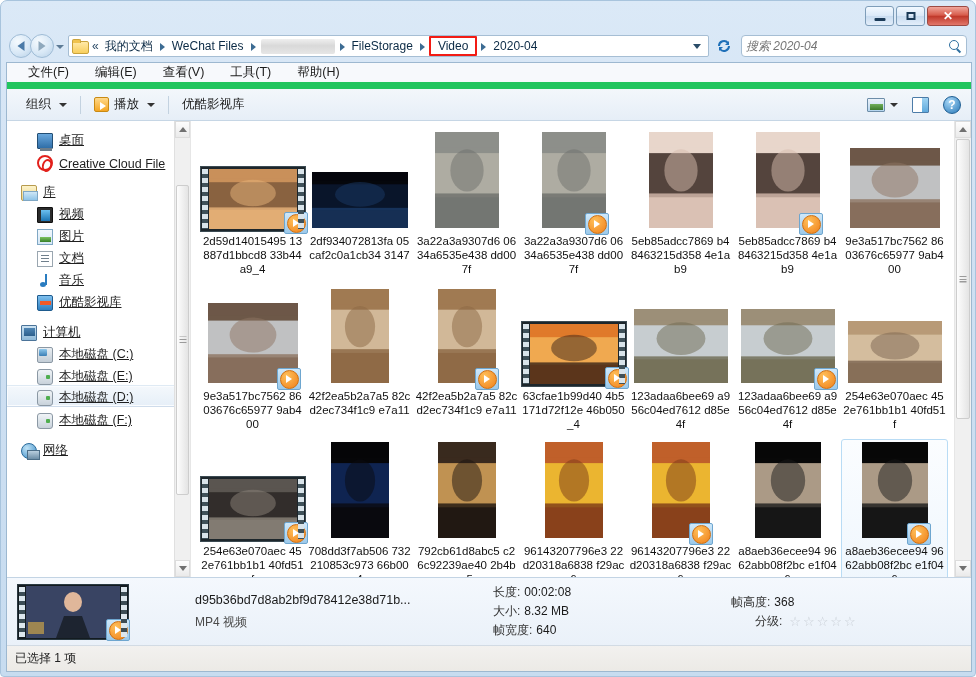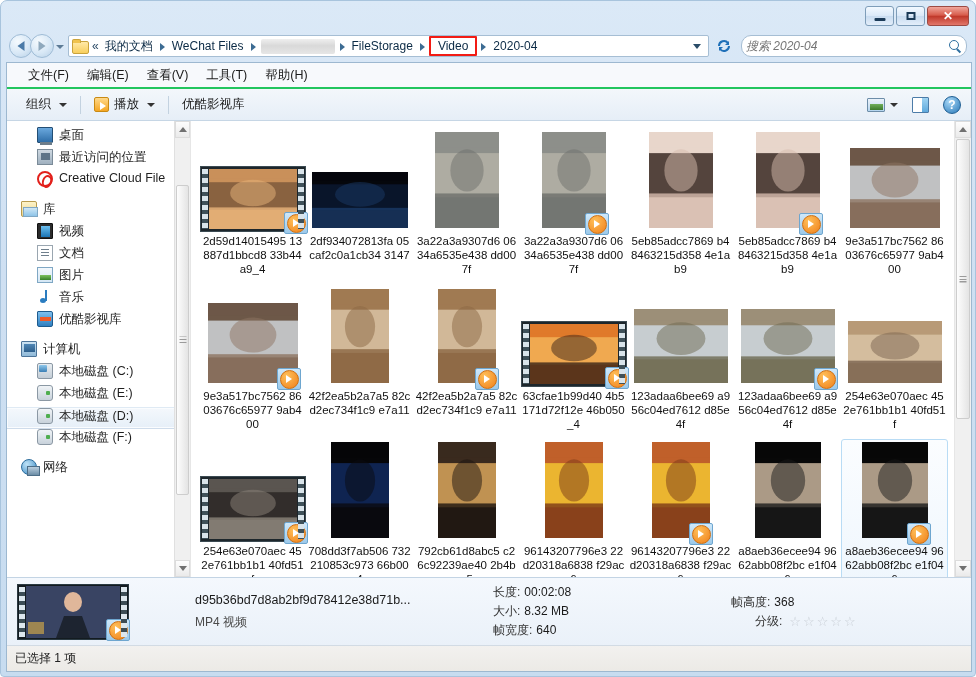--- a/index.html
+++ b/index.html
@@ -117,21 +117,21 @@
     border-left:4px solid transparent; border-right:4px solid transparent;
     border-top:5px solid #2a4c68;
   }
   #refreshbtn{
     flex:none; width:26px; height:22px; position:relative; margin-left:2px;
     display:flex; align-items:center; justify-content:center;
     color:#1e6fb8; font-size:14px; font-weight:bold;
   }
   #searchbox{
     flex:none; width:226px; height:22px; margin-left:4px;
-    background:#fff; border:1px solid #a6bed4; border-radius:10px;
+    background:#fff; border:1px solid #a6bed4; border-radius:4px;
     display:flex; align-items:center; padding:0 4px;
   }
   #searchbox input{
     border:0; outline:0; flex:1; font-size:12px; font-style:italic; color:#8a8a8a;
     font-family:"Liberation Sans", sans-serif; background:transparent;
   }
   .magn{
     width:14px;height:14px; position:relative; flex:none;
   }
   .magn:before{
@@ -142,22 +142,22 @@
     content:""; position:absolute; left:9px; top:9px; width:5px;height:1.6px;
     background:#2f6f9f; transform:rotate(45deg); transform-origin:left center;
   }
   
   #client{
     position:absolute; left:5px; top:61px; width:966px; height:610px;
     background:#fff; border:1px solid #9db8d0; border-top:1px solid #9db8d0;
     display:flex; flex-direction:column;
   }
   #menubar{
-    height:26px; background:#f7f9fc; border-bottom:2px solid #22c55e;
-    display:flex; align-items:center; padding-left:12px; gap:0px;
+    height:26px; background:#f7f9fc; border-bottom:7px solid #22c55e;
+    display:flex; align-items:center; padding-left:12px; gap:8px;
   }
   .menuitem{ font-size:12.5px; color:#1a1a1a; padding:3px 9px; }
   #toolbar{
     height:32px;
     background:linear-gradient(180deg,#f3f7fb 0%,#e6eef7 100%);
     border-bottom:1px solid #c6d6e5;
     display:flex; align-items:center; padding:0 6px 0 12px; gap:0;
   }
   .tbitem{ font-size:12.5px; color:#1a1a1a; padding:4px 7px; display:flex; align-items:center; gap:5px; }
   .caret{ width:0;height:0;border-left:4px solid transparent;border-right:4px solid transparent;border-top:4px solid #333; display:inline-block; margin-left:3px;}
@@ -196,22 +196,22 @@
   }
   #body{ flex:1; display:flex; min-height:0; }
   
   #sidebar{
     width:184px; flex:none; background:#fff; position:relative;
     border-right:1px solid #e6e6e6; overflow:hidden;
   }
   #sidebar-inner{ padding-top:6px; }
   .navgroup{ margin-bottom:8px; }
   .navrow{
-    height:22px; display:flex; align-items:flex-start; gap:6px;
-    padding-left:30px; font-size:12.5px; color:#1f1f1f; white-space:nowrap;
+    height:22px; display:flex; align-items:flex-end; gap:6px;
+    padding-left:30px; font-size:12.5px; color:#1f1f1f; white-space:nowrap;text-decoration:underline;
   }
   .navrow.lvl0{ padding-left:14px; font-weight:normal; }
   .navrow.sel{
     background:linear-gradient(180deg,#f4f8fc 0%,#e6eff8 100%);
     border-top:1px solid #dfeaf4; border-bottom:1px solid #cfdceb;
     box-shadow:inset 0 0 0 1px #fafcfe;
   }
   .ic{ width:16px;height:16px;flex:none; position:relative; }
   .ic-desktop{ background:linear-gradient(180deg,#6aa8dd,#2f6ea8); border:1px solid #234e74; border-radius:1px;}
   .ic-desktop:after{content:"";position:absolute;left:2px;bottom:-3px;width:12px;height:3px;background:#6d7d8a;}
@@ -457,44 +457,40 @@
     <div id="body">
 
       <div id="sidebar">
         <div id="sidebar-inner">
             <div class="navgroup">
               <div class="navrow">
                 <span class="ic ic-desktop"></span>
                 <span>桌面</span>
               </div>
               <div class="navrow">
-                <span class="ic ic-recent"></span>
-                <span>最近访问的位置</span>
-              </div>
-              <div class="navrow">
                 <span class="ic ic-cc"></span>
                 <span>Creative Cloud File</span>
               </div>
             </div>
             <div class="navgroup">
               <div class="navrow lvl0">
                 <span class="ic ic-lib"></span>
                 <span>库</span>
               </div>
               <div class="navrow">
                 <span class="ic ic-video"></span>
                 <span>视频</span>
               </div>
               <div class="navrow">
+                <span class="ic ic-pic"></span>
+                <span>图片</span>
+              </div>
+              <div class="navrow">
                 <span class="ic ic-doc"></span>
                 <span>文档</span>
-              </div>
-              <div class="navrow">
-                <span class="ic ic-pic"></span>
-                <span>图片</span>
               </div>
               <div class="navrow">
                 <span class="ic ic-music"></span>
                 <span>音乐</span>
               </div>
               <div class="navrow">
                 <span class="ic ic-youku"></span>
                 <span>优酷影视库</span>
               </div>
             </div>

